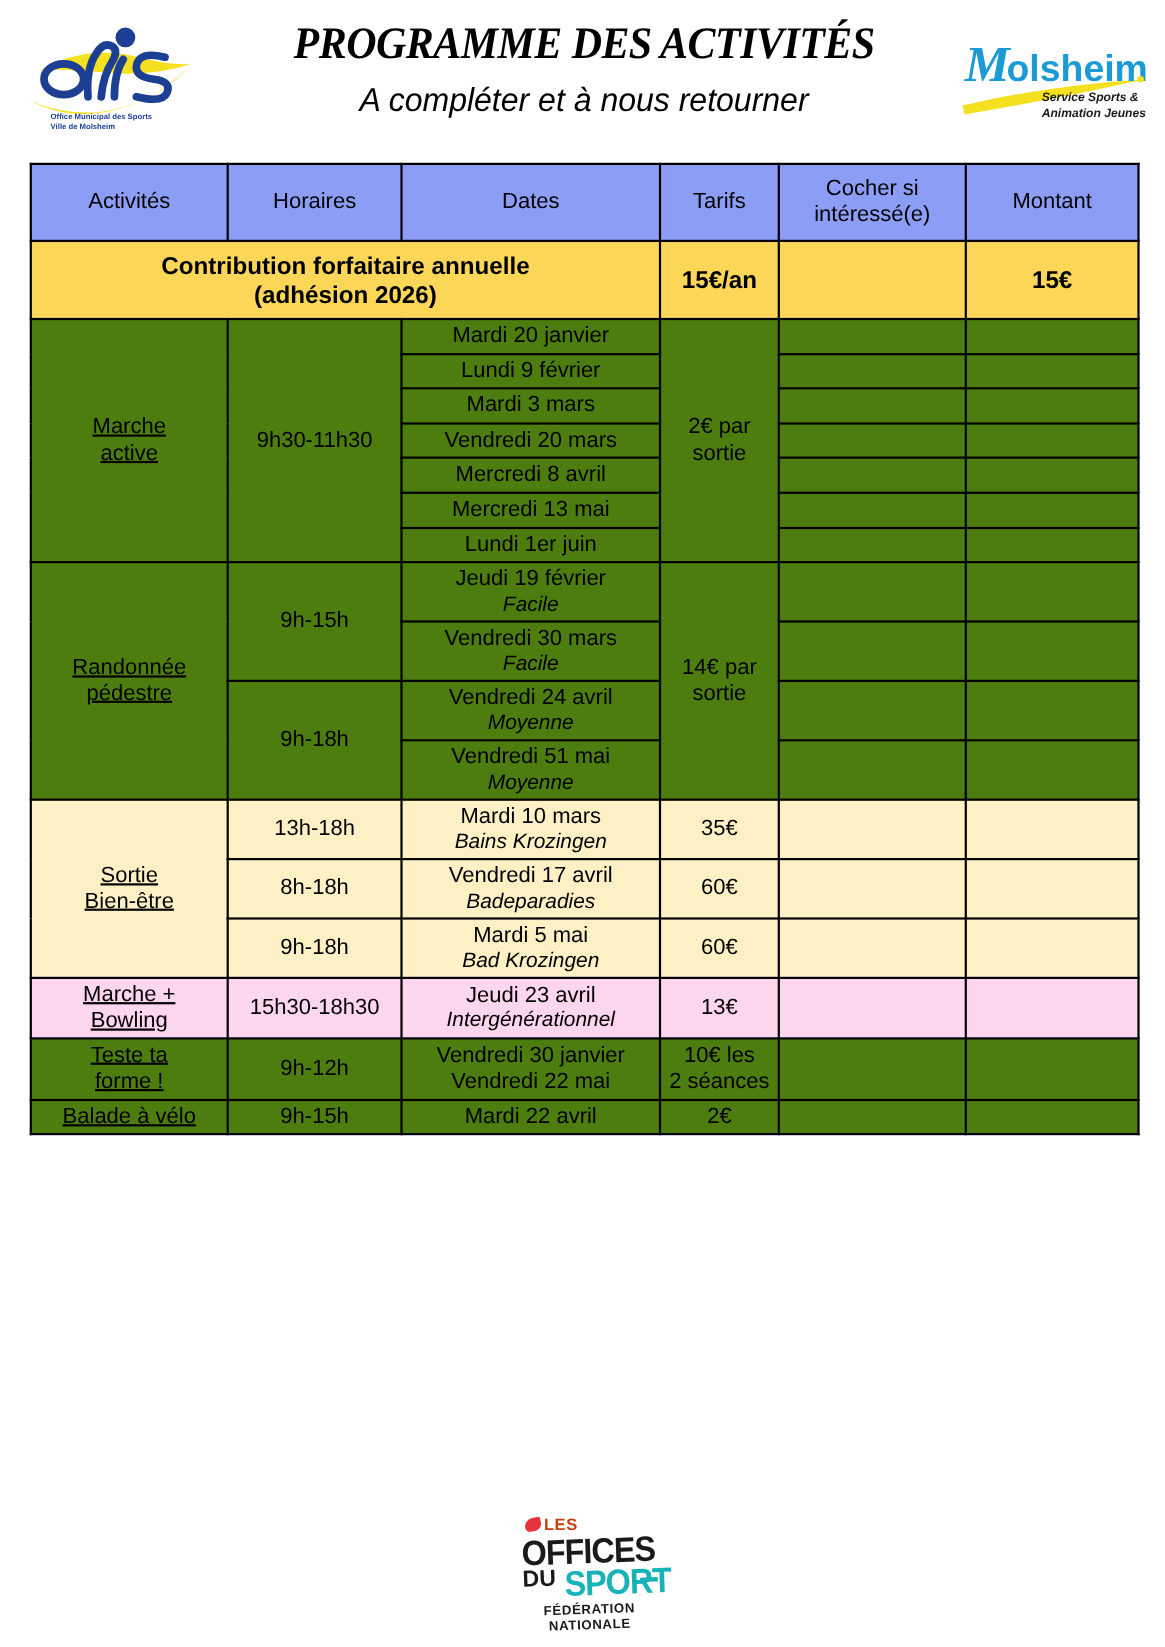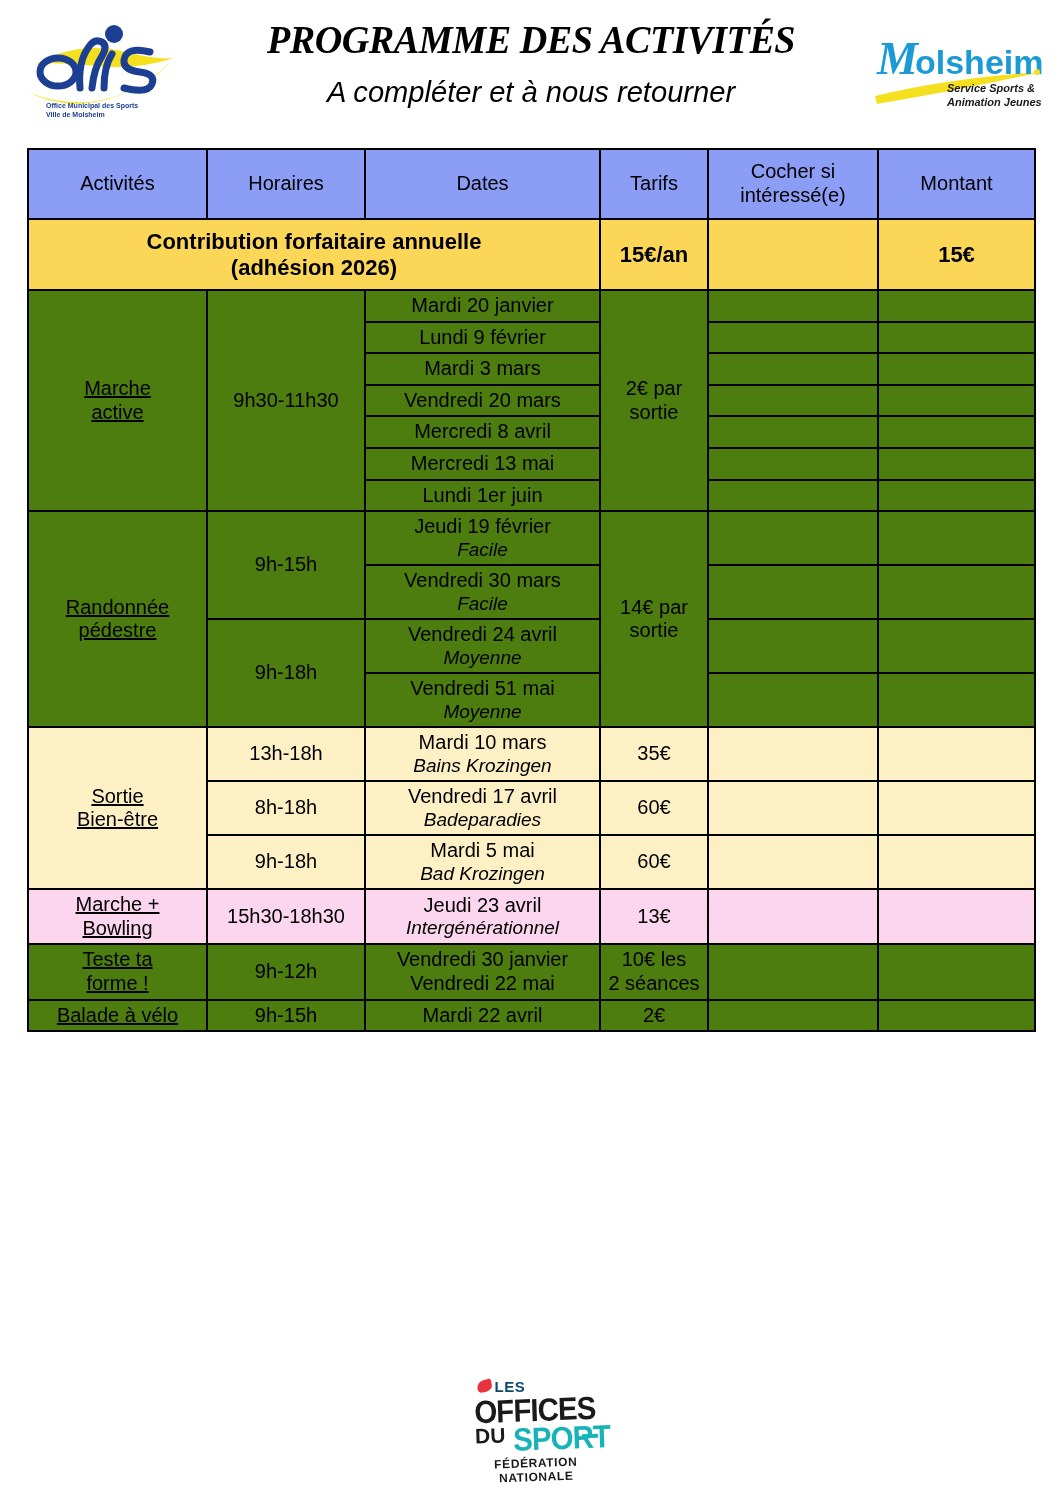--- a/index.html
+++ b/index.html
@@ -79,21 +79,21 @@
   .bg-cream td, td.bg-cream {background:#fdf0c4;}
   .bg-pink  td, td.bg-pink  {background:#fcd5ee;}
 
   .h-small{font-size:20px;}
   .h-tight{font-size:19px;}
 
   
   .footer{position:absolute;left:0;top:1372px;width:1059px;text-align:center;}
   .fed-logo{display:inline-block;width:150px;height:108px;position:relative;}
   .fl-les{position:absolute;left:40px;top:6px;font-size:15px;font-weight:bold;
-          font-family:"Liberation Sans", sans-serif;letter-spacing:0.5px;color:#0c4a6e;}
+          font-family:"Liberation Sans", sans-serif;letter-spacing:0.5px;color:#c2410c;}
   .fl-dot{position:absolute;left:22px;top:8px;width:15px;height:12px;background:#e8323c;
           border-radius:60% 10% 50% 30%/70% 20% 60% 40%;transform:rotate(-12deg);}
   .fl-offices{position:absolute;left:14px;top:20px;font-size:32px;font-weight:bold;
               font-family:"Liberation Sans", sans-serif;color:#1a1a1a;
               transform:scaleX(0.92) rotate(-2deg);letter-spacing:-1px;}
   .fl-du{position:absolute;left:20px;top:52px;font-size:21px;font-weight:bold;color:#1a1a1a;
          transform:rotate(-2deg);}
   .fl-sport{position:absolute;left:54px;top:48px;font-size:32px;font-weight:bold;color:#18b3b8;
             transform:scaleX(0.92) rotate(-2deg);letter-spacing:-1px;}
   .fl-dash{position:absolute;left:127px;top:62px;width:16px;height:4px;background:#18b3b8;

